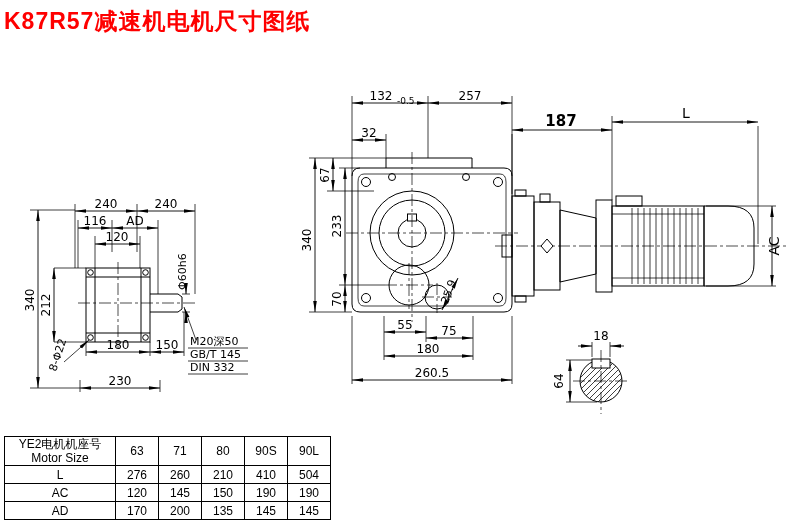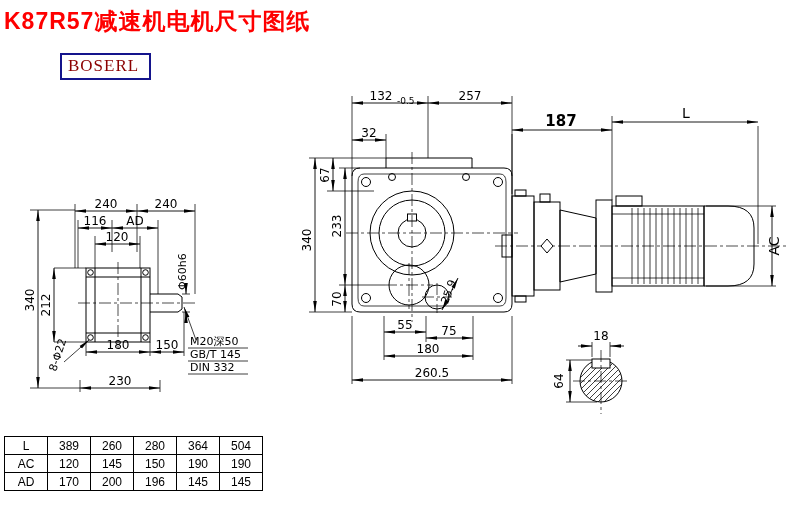--- a/index.html
+++ b/index.html
@@ -25,21 +25,20 @@
         padding:0 2px;height:17px;background:#fff;}
   .size-table th.hcell{width:106px;line-height:14px;}
   .size-table th.scell,.size-table td{width:38px;}
 </style>
 </head>
 <body>
 
 <div class="page">
 
   <div class="title">K87R57减速机电机尺寸图纸</div>
-  <div class="logo">BOSERL</div>
 
   <svg class="drawing" width="800" height="523" viewBox="0 0 800 523" xmlns="http://www.w3.org/2000/svg">
     <defs>
       <marker id="ar" viewBox="0 0 12 10" markerWidth="12" markerHeight="10" refX="11" refY="5" orient="auto-start-reverse" markerUnits="userSpaceOnUse">
         <path d="M0,3.2 L11,5 L0,6.8 Z" fill="#000"></path>
       </marker>
       <clipPath id="shaftClip">
           <circle cx="601" cy="381" r="21"></circle>
         </clipPath>
     </defs>
@@ -257,39 +256,50 @@
       <line class="thin" x1="592" y1="360" x2="566" y2="360"></line>
       <line class="thin" x1="597" y1="402" x2="566" y2="402"></line>
       <line class="dim" x1="570" y1="360" x2="570" y2="402" marker-start="url(#ar)" marker-end="url(#ar)"></line>
       <text x="563" y="381" text-anchor="middle" transform="rotate(-90 563 381)">64</text>
     </g>
   </svg>
 
   <table class="size-table">
     <tbody>
       <tr>
+        <th class="hcell">
+          <div>YE2电机机座号</div>
+          <div>Motor Size</div>
+        </th>
+        <th class="scell">63</th>
+        <th class="scell">71</th>
+        <th class="scell">80</th>
+        <th class="scell">90S</th>
+        <th class="scell">90L</th>
+      </tr>
+      <tr>
         <td>L</td>
-        <td>389</td>
+        <td>276</td>
         <td>260</td>
-        <td>280</td>
-        <td>364</td>
+        <td>210</td>
+        <td>410</td>
         <td>504</td>
       </tr>
       <tr>
         <td>AC</td>
         <td>120</td>
         <td>145</td>
         <td>150</td>
         <td>190</td>
         <td>190</td>
       </tr>
       <tr>
         <td>AD</td>
         <td>170</td>
         <td>200</td>
-        <td>196</td>
+        <td>135</td>
         <td>145</td>
         <td>145</td>
       </tr>
     </tbody>
   </table>
 
 </div>
 
 </body></html>

